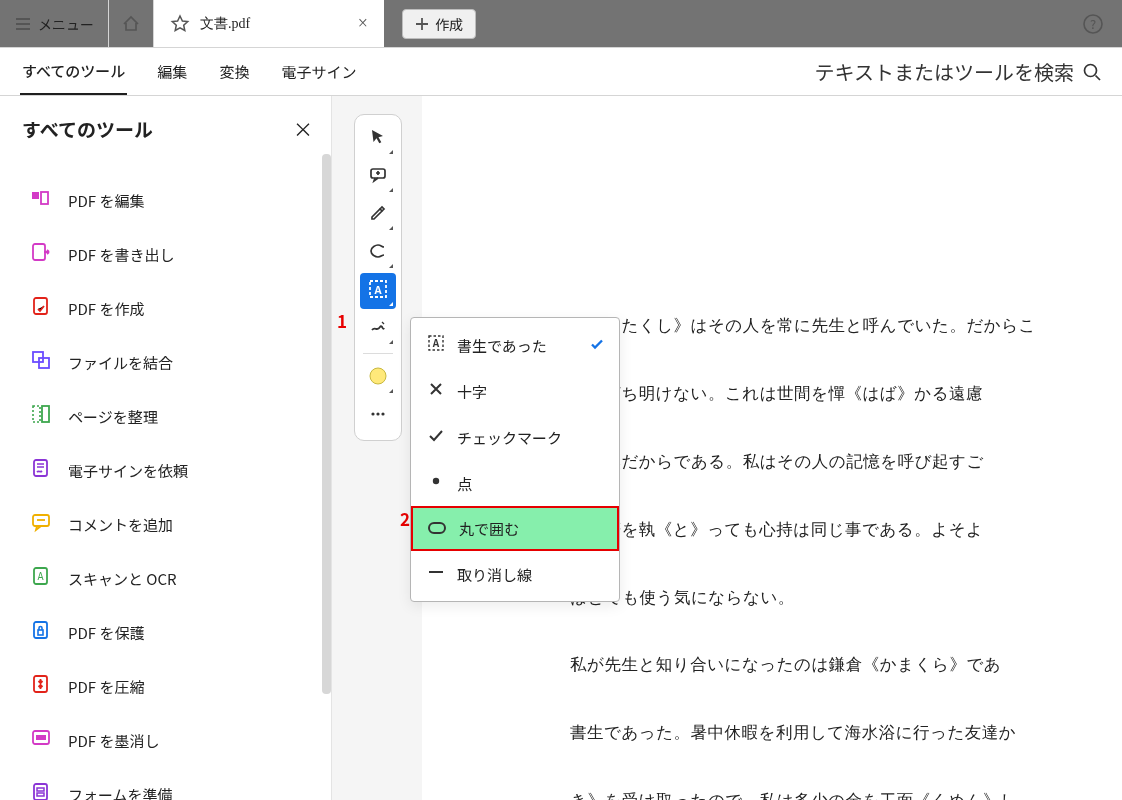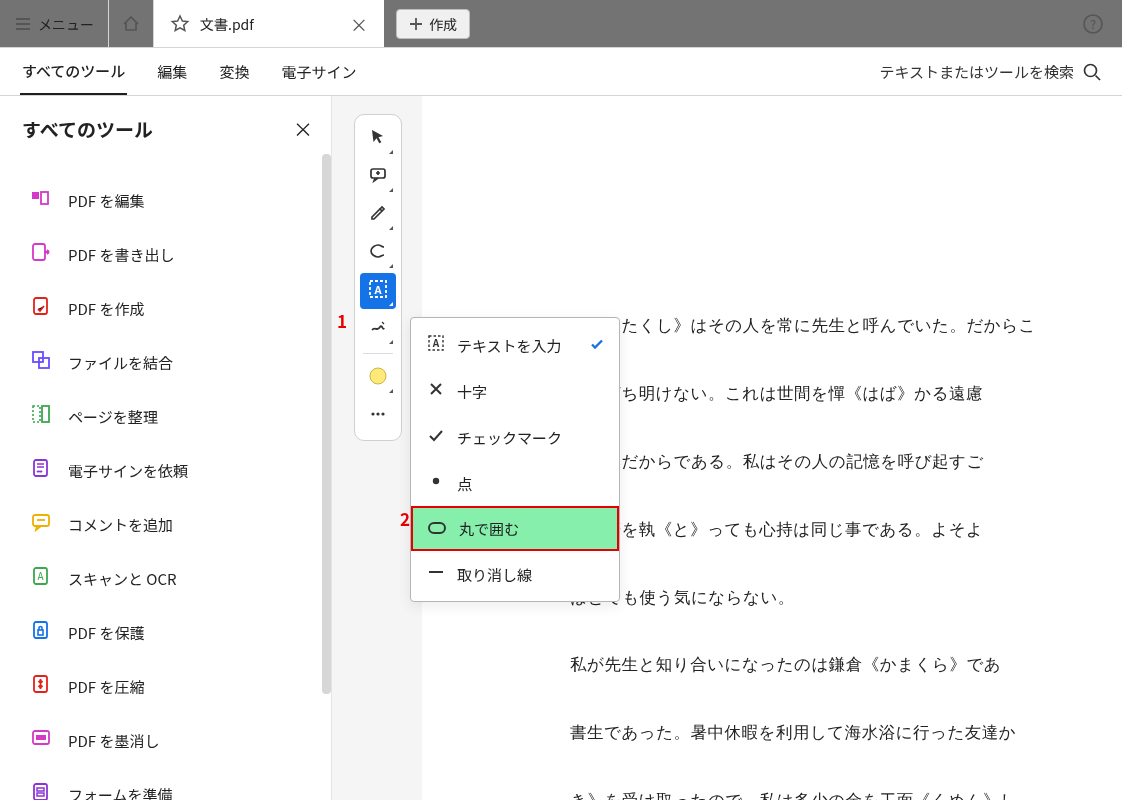--- a/index.html
+++ b/index.html
@@ -37,33 +37,34 @@
     cursor: pointer;
   }
   .tab {
     display: flex;
     align-items: center;
     gap: 10px;
     padding: 12px 16px;
     background: #fff;
     min-width: 230px;
     position: relative;
+    font-family: Liberation Serif, serif;
   }
   .tab .close {
     margin-left: auto;
     cursor: pointer;
     font-size: 18px;
     color: #555;
   }
   .new-tab {
     display: flex;
     align-items: center;
     gap: 6px;
     padding: 4px 12px;
-    margin: 9px 12px;
+    margin: 9px 18px;
     border: 1px solid #bdbdbd;
     border-radius: 4px;
     background: #f0f0f0;
     cursor: pointer;
     font-size: 14px;
     height: 30px;
   }
   .titlebar .spacer { flex: 1; }
   .titlebar .help {
     display: flex;
@@ -94,21 +95,21 @@
   .toolbar-tab.active {
     border-bottom: 2px solid #1f1f1f;
     font-weight: 500;
   }
   .toolbar .spacer { flex: 1; }
   .search-wrap {
     display: flex;
     align-items: center;
     gap: 8px;
     color: #333;
-    font-size: 15px;
+    font-size: 20px;
   }
 
   
   .main {
     display: flex;
     height: calc(100% - 96px);
   }
 
   
   .sidebar {
@@ -492,21 +493,21 @@
 
     <div class="annot" style="left:5px; top:212px;">1</div>
     <div class="annot" style="left:68px; top:410px;">2</div>
 
     <div class="popup" id="popup">
         <div class="popup-item">
           <span><svg width="18" height="18" viewBox="0 0 18 18">
               <rect x="2" y="2" width="14" height="14" fill="none" stroke="#333" stroke-width="1.4" stroke-dasharray="2.5 2"></rect>
               <text x="9" y="13" text-anchor="middle" font-size="10" fill="#333" font-weight="bold">A</text>
             </svg></span>
-          <span>テキストを入力</span>
+          <span>書生であった</span>
           <span class="check"><svg width="16" height="16" viewBox="0 0 16 16">
               <path fill="none" stroke="#1473e6" stroke-width="2.3" d="M3 8.5l3 3 7-7"></path>
             </svg></span>
         </div>
         <div class="popup-item">
           <span><svg width="18" height="18" viewBox="0 0 18 18">
               <path stroke="#333" stroke-width="2" d="M4 4l10 10M14 4 4 14"></path>
             </svg></span>
           <span>十字</span>
         </div>

